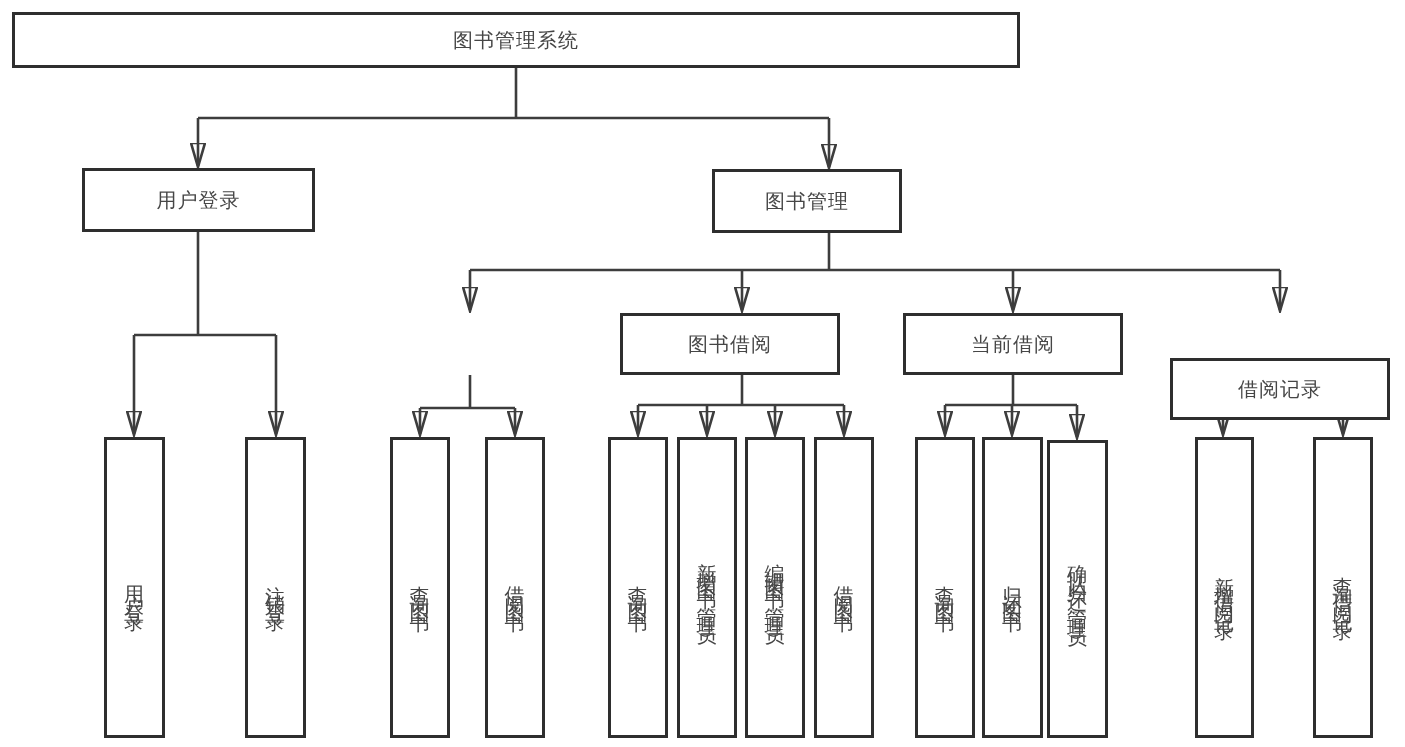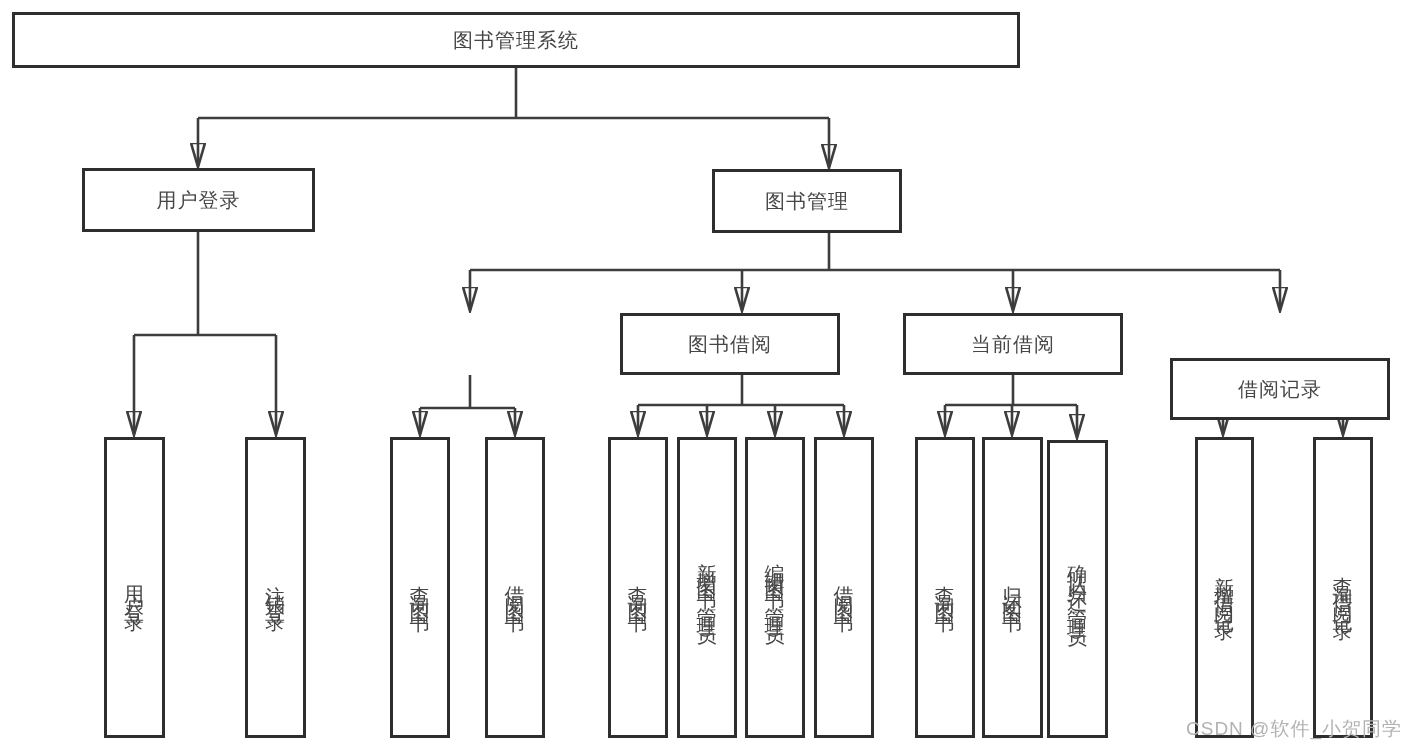--- a/index.html
+++ b/index.html
@@ -149,14 +149,13 @@
     <span class="v-label">确认归还（管理员）</span>
   </div>
 
   <div class="node" style="left:1195px;top:437px;width:59px;height:301px;">
     <span class="v-label">新增借阅记录</span>
   </div>
   <div class="node" style="left:1313px;top:437px;width:60px;height:301px;">
     <span class="v-label">查询借阅记录</span>
   </div>
 
-  <div class="watermark">CSDN @软件_小贺同学</div>
 </div>
 
 </body></html>

